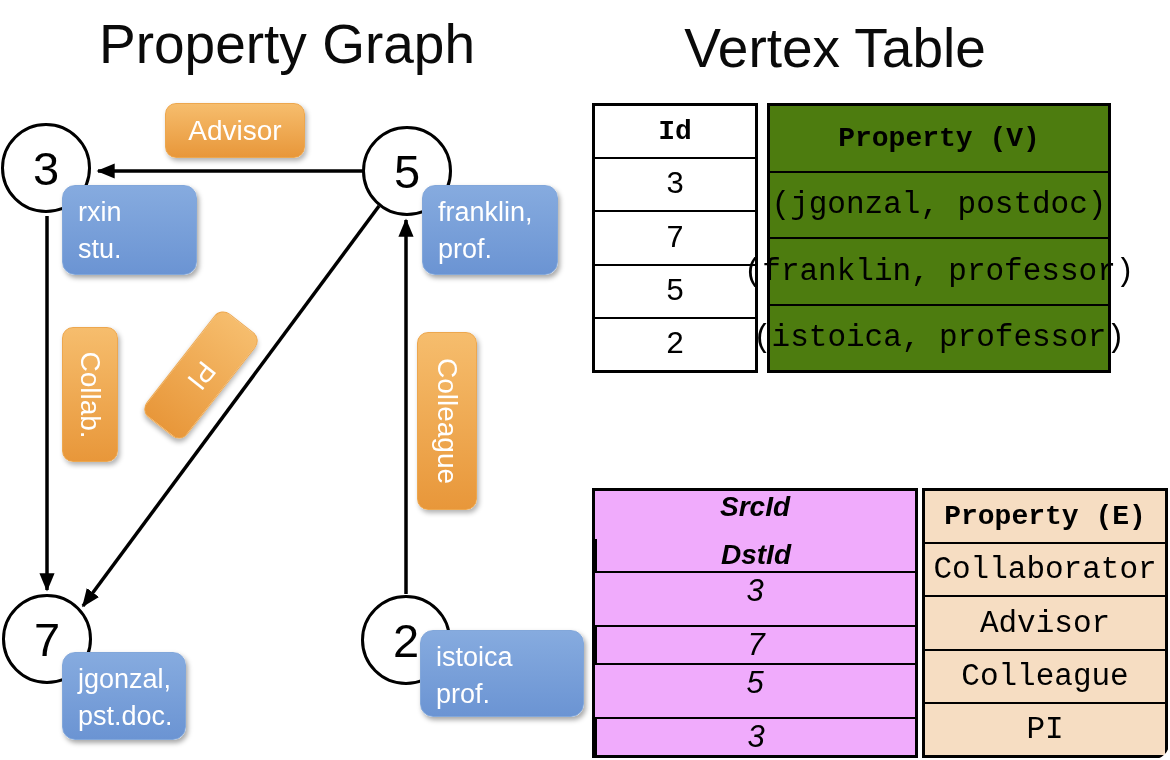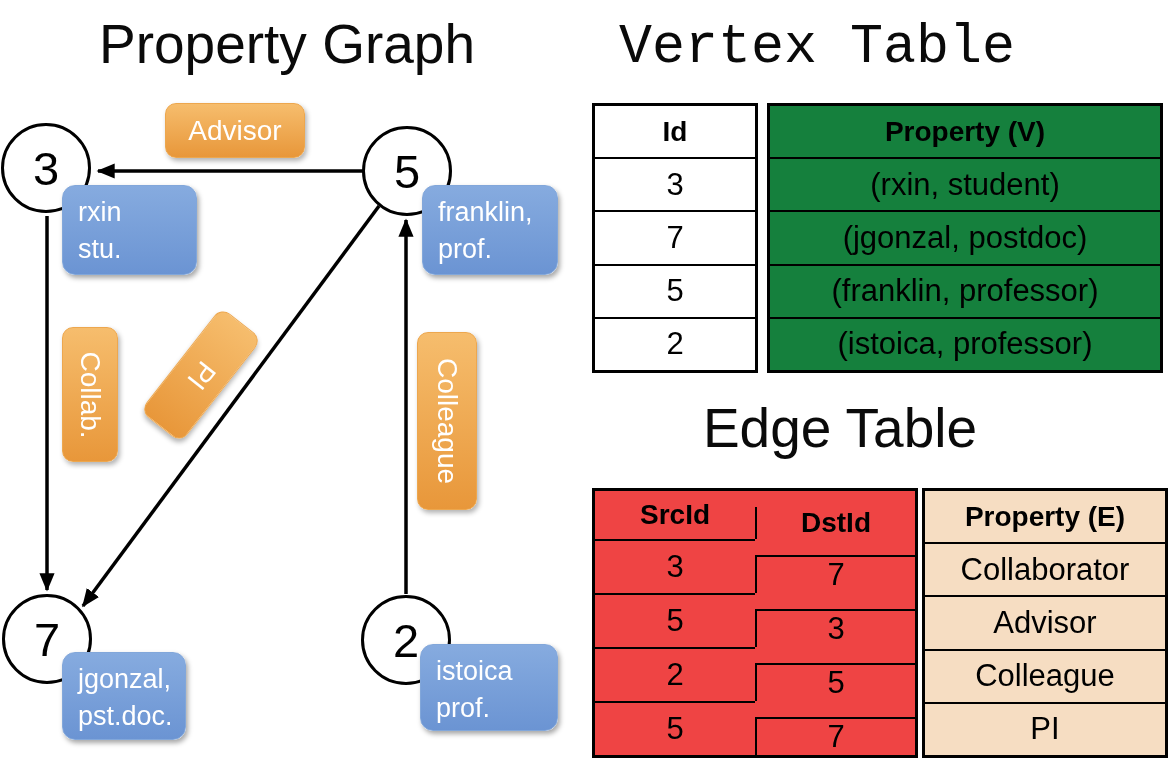--- a/index.html
+++ b/index.html
@@ -1,25 +1,25 @@
 <!DOCTYPE html>
 <html><head>
 <meta charset="utf-8">
 <style>
   html,body { margin:0; padding:0; background:#fff; }
   #slide {
     position:relative; width:1170px; height:760px; overflow:hidden;
-    background:#fff; font-family:"Liberation Sans", sans-serif; color:#000;
+    background:#fff; font-family:"Liberation Sans", sans-serif; color:#000;border-radius:19px;
   }
   .title {
     position:absolute; text-align:center; font-size:55px; font-weight:400;
     color:#0a0a0a; white-space:nowrap; letter-spacing:0px;
   }
   #pg-title { left:37px;  top:12px;  width:500px; }
-  #vt-title { left:567px; top:16px;  width:500px;font-family:Liberation Mono, monospace; }
+  #vt-title { left:585px; top:16px;  width:500px; }
   #et-title { left:590px; top:396px; width:500px; }
 
   
   #edges { position:absolute; left:0; top:0; width:585px; height:760px; }
   .node {
     position:absolute; width:90px; height:90px; box-sizing:border-box;
     border:3.5px solid #000; border-radius:50%; background:#fff;
     display:flex; align-items:center; justify-content:center;
     font-size:47px; color:#000;
   }
@@ -32,21 +32,21 @@
     position:absolute; box-sizing:border-box; border-radius:13px;
     background:linear-gradient(#86abdf, #6b94d3);
     border:1px solid #82a7da;
     box-shadow:2px 3px 5px rgba(0,0,0,0.35);
     color:#fff; font-size:27px; line-height:37px;
     padding:8px 0 0 15px;
   }
   #vbox-rxin     { left:62px;  top:185px; width:135px; height:90px; }
   #vbox-franklin { left:422px; top:185px; width:136px; height:90px; }
   #vbox-jgonzal  { left:62px;  top:652px; width:124px; height:88px; }
-  #vbox-istoica  { left:420px; top:644px; width:138px; height:87px; }
+  #vbox-istoica  { left:420px; top:630px; width:164px; height:87px; }
 
   .ebox {
     position:absolute; box-sizing:border-box; border-radius:11px;
     background:linear-gradient(#f6bd6d, #e8973a);
     border:1px solid #eda74e;
     box-shadow:2px 3px 5px rgba(0,0,0,0.3);
     color:#fff; font-size:28px;
     display:flex; align-items:center; justify-content:center;
   }
   #ebox-advisor   { left:165px; top:103px; width:140px; height:55px; }
@@ -55,51 +55,51 @@
   #ebox-pi        { left:175px; top:309px; width:52px;  height:132px; transform:rotate(38deg); }
   .vtext { transform:rotate(90deg); white-space:nowrap; }
 
   
   .tbl {
     position:absolute; box-sizing:border-box; border:3px solid #000;
     display:flex; flex-direction:column; background:#fff;
   }
   .tbl .cell {
     flex:1; display:flex; align-items:center; justify-content:center;
-    border-top:2.5px solid #000; font-size:31px; white-space:nowrap;
+    border-top:2.5px solid #000; font-size:31px; white-space:nowrap;font-family:Liberation Mono, monospace;
   }
   .tbl .cell:first-child { border-top:none; }
   .tbl .hdr { font-weight:bold; font-size:28px; }
 
   .gridtbl {
     position:absolute; box-sizing:border-box; border:3px solid #000;
-    display:grid; grid-template-columns:1fr 1fr; grid-auto-rows:1fr;
-    background:#ef4444;
+    display:grid; grid-template-columns:1fr; grid-auto-rows:1fr;
+    background:#f0abfc;
+    font-style:italic;
   }
   .gridtbl .cell {
     display:flex; align-items:center; justify-content:center;
     border-top:2.5px solid #000; font-size:31px;
   }
   .gridtbl .cell:nth-child(-n+2) { border-top:none; }
   .gridtbl .cell:nth-child(2n)   { border-left:2.5px solid #000;margin-top:16px; }
   .gridtbl .hdr { font-weight:bold; font-size:28px; }
 
   #vt-id   { left:592px; top:103px; width:166px; height:270px; }
-  #vt-prop { left:767px; top:103px; width:396px; height:270px; background:#15803d; }
+  #vt-prop { left:767px; top:103px; width:344px; height:270px; background:#4d7c0f; }
   #et-src  { left:592px; top:488px; width:326px; height:270px; }
   #et-prop { left:922px; top:488px; width:246px; height:270px; background:#f6ddc2; }
 </style>
 </head>
 <body>
 
 <div id="slide">
 
   <div class="title" id="pg-title">Property Graph</div>
   <div class="title" id="vt-title">Vertex Table</div>
-  <div class="title" id="et-title">Edge Table</div>
 
   <svg id="edges" viewBox="0 0 585 760">
     <defs>
       <marker id="arrow" viewBox="0 0 12 10" refX="11" refY="5" markerWidth="5.2" markerHeight="4.4" orient="auto-start-reverse">
         <path d="M0,0 L12,5 L0,10 Z" fill="#000"></path>
       </marker>
     </defs>
     <line x1="368" y1="171" x2="98" y2="171" stroke="#000" stroke-width="3.5" marker-end="url(#arrow)"></line>
     <line x1="47" y1="216" x2="47" y2="590" stroke="#000" stroke-width="3.5" marker-end="url(#arrow)"></line>
     <line x1="379" y1="206" x2="83" y2="606" stroke="#000" stroke-width="3.5" marker-end="url(#arrow)"></line>
@@ -151,21 +151,20 @@
 
   <div class="tbl" id="vt-id">
     <div class="cell hdr">Id</div>
     <div class="cell">3</div>
     <div class="cell">7</div>
     <div class="cell">5</div>
     <div class="cell">2</div>
   </div>
   <div class="tbl" id="vt-prop">
     <div class="cell hdr">Property (V)</div>
-    <div class="cell">(rxin, student)</div>
     <div class="cell">(jgonzal, postdoc)</div>
     <div class="cell">(franklin, professor)</div>
     <div class="cell">(istoica, professor)</div>
   </div>
 
   <div class="gridtbl" id="et-src">
     <div class="cell hdr">SrcId</div>
     <div class="cell hdr">DstId</div>
     <div class="cell">3</div>
     <div class="cell">7</div>

